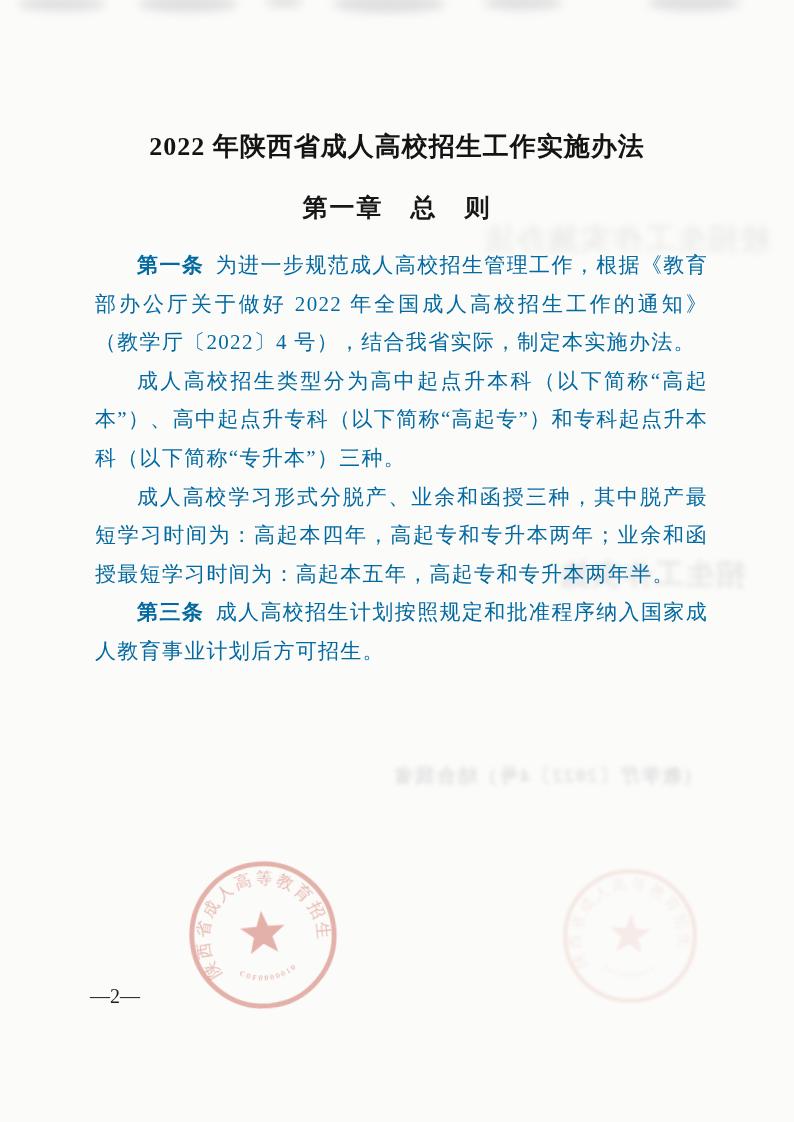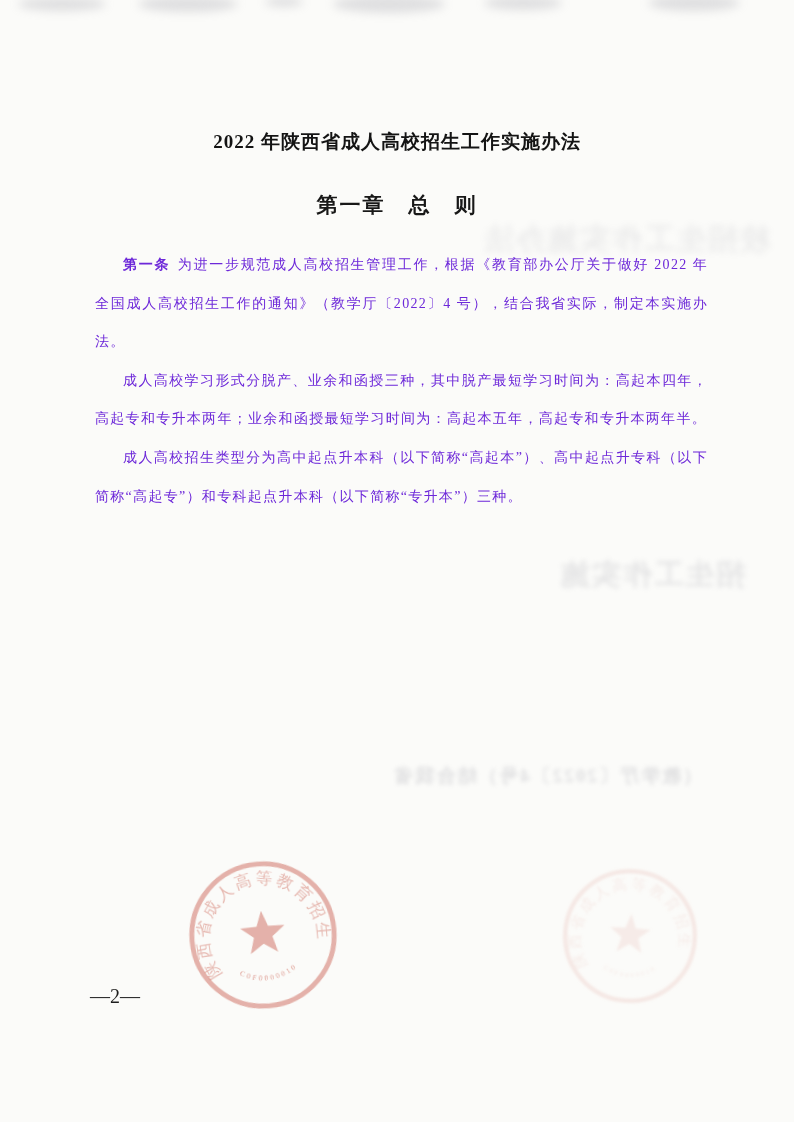--- a/index.html
+++ b/index.html
@@ -7,33 +7,33 @@
     width:794px; height:1122px;
     background:#fbfbf9;
     overflow:hidden;
     font-family:"Liberation Serif","DejaVu Serif",serif;
   }
   .page { position:relative; width:794px; height:1122px; background:#fbfbf9; }
 
   .doc-title {
     position:absolute; top:129px; left:0; width:100%;
     margin:0; text-align:center;
-    font-size:19px; font-weight:bold; letter-spacing:1px;
+    font-size:26px; font-weight:bold; letter-spacing:1px;
     color:#141414; z-index:2;
   }
   .chapter-heading {
     position:absolute; top:191px; left:0; width:100%;
     margin:0; text-align:center;
-    font-size:21px; font-weight:bold; letter-spacing:2px;
+    font-size:25px; font-weight:bold; letter-spacing:2px;
     color:#181818; z-index:2;
   }
   .body-text {
     position:absolute; top:246px; left:95px; width:613px;
-    font-size:14px; line-height:38.6px; letter-spacing:1.3px;
-    text-align:justify; color:#6d28d9; z-index:2;
+    font-size:21px; line-height:38.6px; letter-spacing:1.3px;
+    text-align:justify; color:#0369a1; z-index:2;
   }
   .body-text p { margin:0; text-indent:2em; }
   .lead { font-weight:bold; margin-right:0.55em; }
   .lead:empty { margin:0; display:none; }
 
   .page-num {
     position:absolute; top:985px; left:90px;
     font-size:20px; color:#1e1e1e; z-index:2;
   }
 
@@ -73,22 +73,23 @@
 
   <div class="ghost ghost-top">校招生工作实施办法</div>
   <div class="ghost ghost-mid">招生工作实施</div>
   <div class="ghost ghost-low">（教学厅〔2022〕4号）结合我省</div>
 
   <h1 class="doc-title">2022 年陕西省成人高校招生工作实施办法</h1>
   <h2 class="chapter-heading">第一章　总　则</h2>
 
   <div class="body-text">
     <p><b class="lead">第一条</b><span>为进一步规范成人高校招生管理工作，根据《教育部办公厅关于做好 2022 年全国成人高校招生工作的通知》（教学厅〔2022〕4 号），结合我省实际，制定本实施办法。</span></p>
+    <p><span>成人高校招生类型分为高中起点升本科（以下简称“高起本”）、高中起点升专科（以下简称“高起专”）和专科起点升本科（以下简称“专升本”）三种。</span></p>
     <p><span>成人高校学习形式分脱产、业余和函授三种，其中脱产最短学习时间为：高起本四年，高起专和专升本两年；业余和函授最短学习时间为：高起本五年，高起专和专升本两年半。</span></p>
-    <p><span>成人高校招生类型分为高中起点升本科（以下简称“高起本”）、高中起点升专科（以下简称“高起专”）和专科起点升本科（以下简称“专升本”）三种。</span></p>
+    <p><b class="lead">第三条</b><span>成人高校招生计划按照规定和批准程序纳入国家成人教育事业计划后方可招生。</span></p>
   </div>
 
   <div class="page-num">—2—</div>
 
   <svg class="seal seal-left" width="168" height="156" viewBox="0 0 160 160">
     <defs>
       <path id="pArc1" d="M 36,118 A 56,56 0 1 1 124,118" fill="none"></path>
       <path id="pDig1" d="M 46,114 A 52,52 0 0 0 114,114" fill="none"></path>
       <filter id="sealBlur1">
           <feGaussianBlur stdDeviation="0.8"></feGaussianBlur>

